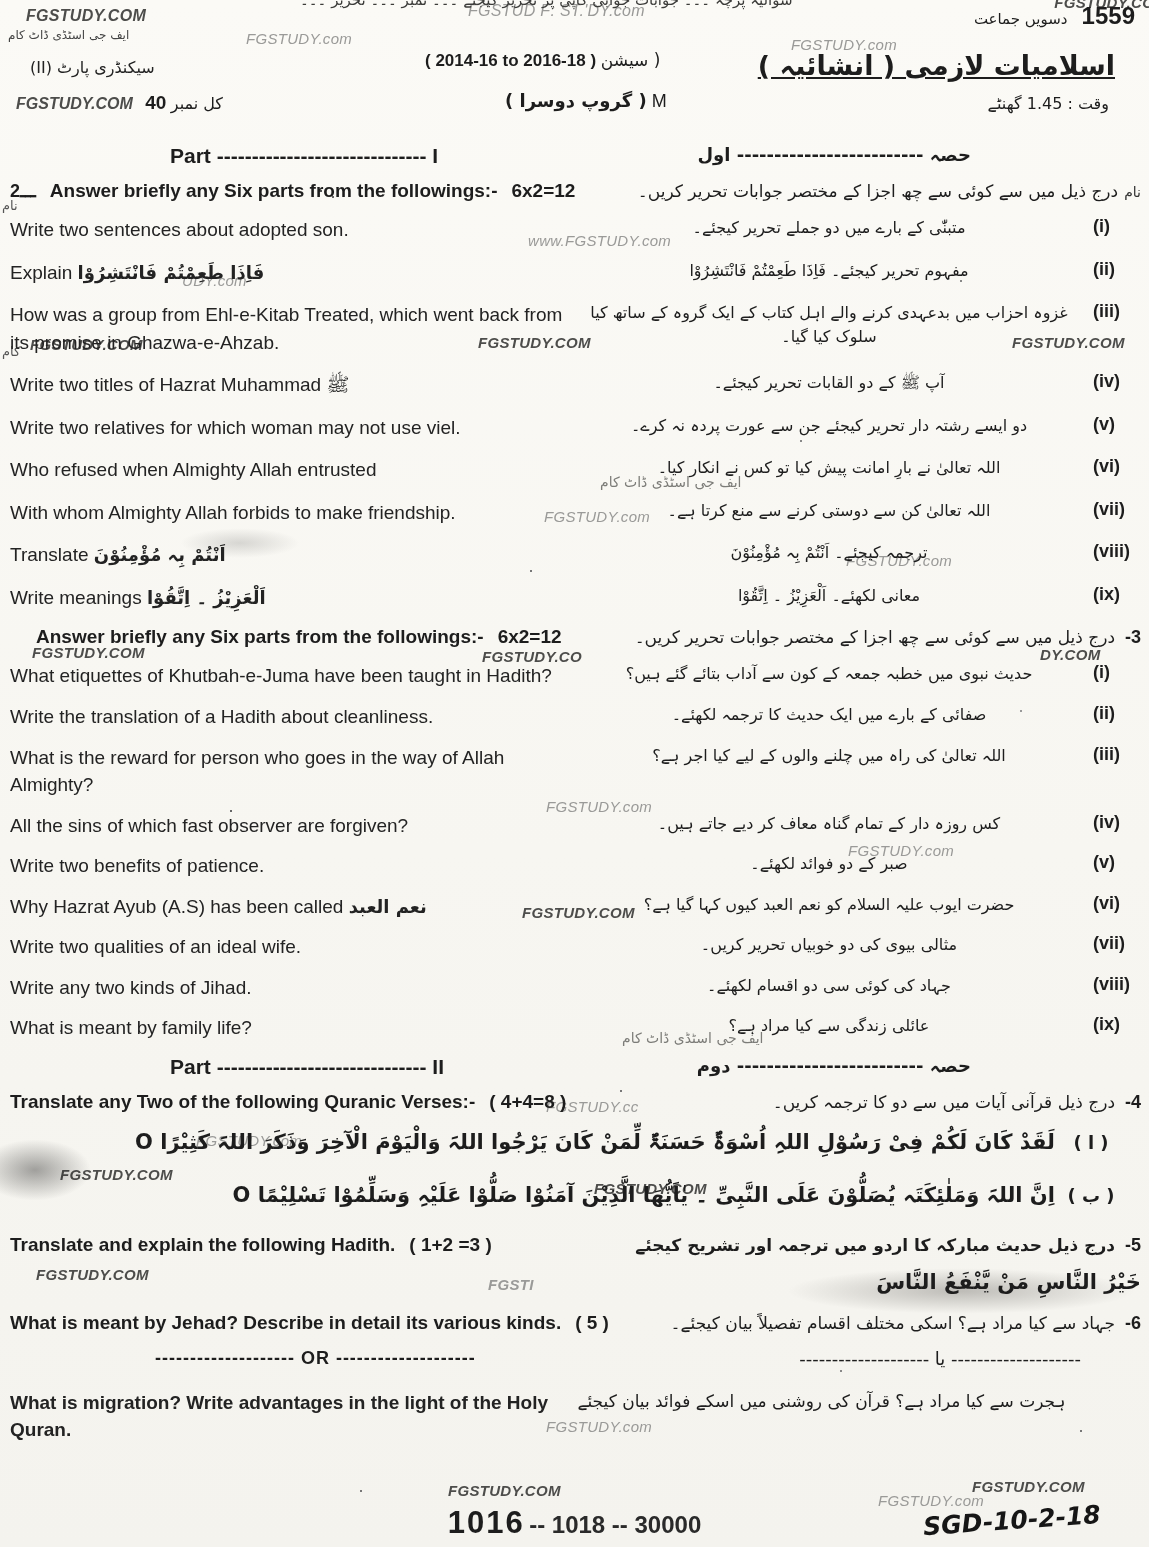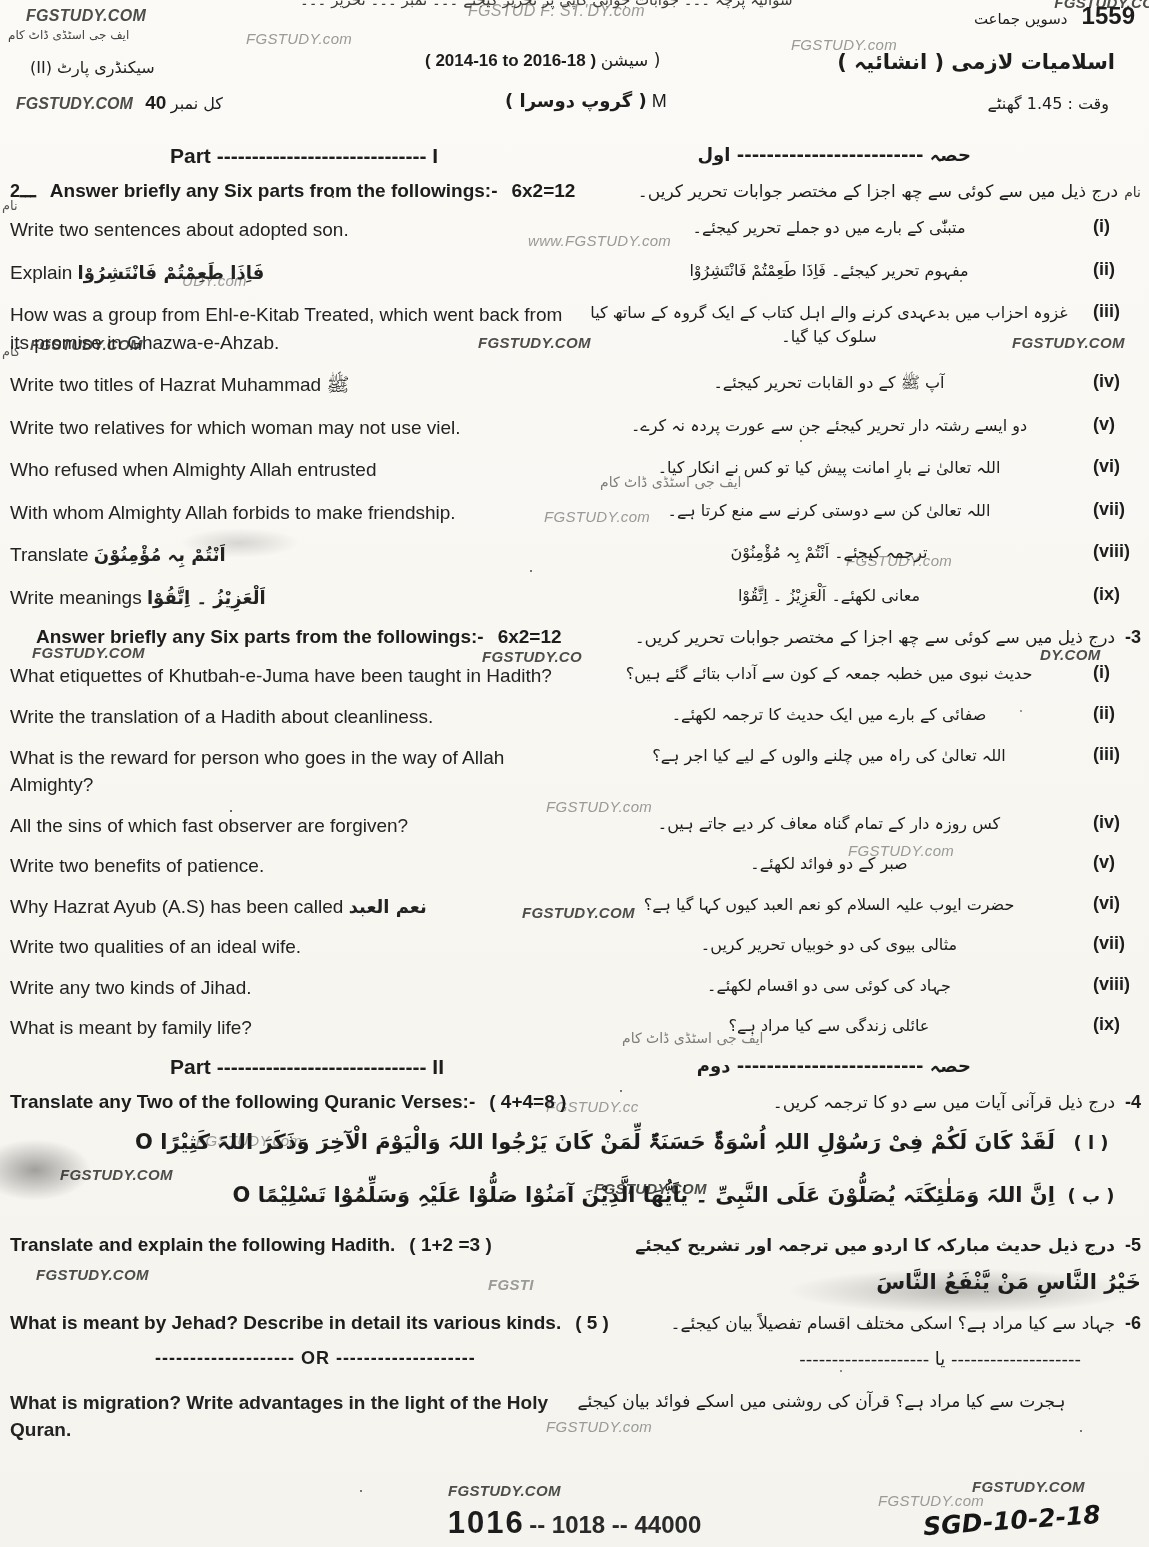--- a/index.html
+++ b/index.html
@@ -22,21 +22,21 @@
   .h-lv { position:absolute; left:8px; top:28px; font-size:12px; color:#444; }
   .h-sec { position:absolute; left:30px; top:58px; font-size:16px; color:#222; }
   .h-marks { position:absolute; left:16px; top:92px; font-size:16px; }
   .h-marks .wmi { font-style:italic; font-weight:bold; color:#4d4d4b; margin-right:8px; }
   .h-marks .val { font-weight:bold; font-size:19px; }
   .h-session { position:absolute; left:425px; top:50px; font-size:17px; }
   .h-session .yrs { font-weight:bold; }
   .h-group { position:absolute; left:505px; top:90px; font-size:18px; }
   .h-class { position:absolute; right:14px; top:2px; font-size:15px; }
   .h-class .code { font-weight:bold; font-size:24px; margin-left:10px; letter-spacing:1px; }
-  .h-subject { position:absolute; right:34px; top:50px; font-size:21px; font-weight:bold; }
+  .h-subject { position:absolute; right:34px; top:50px; font-size:27px; font-weight:bold;text-decoration:underline; }
   .h-time { position:absolute; right:40px; top:94px; font-size:16px; }
 
   
   .content { position:absolute; left:10px; top:140px; width:1131px; }
   .part-head { display:flex; justify-content:space-between; margin:4px 0 12px 0; padding:0 170px 0 160px; }
   .part-head .p-en { font-weight:bold; font-size:21px; }
   .part-head .p-ur { font-size:18px;font-weight:bold; }
 
   .q-head { display:flex; align-items:baseline; margin-bottom:14px; }
   .q-head .qn { font-weight:bold; font-size:18px; margin-right:14px; white-space:nowrap; }
@@ -319,17 +319,17 @@
     <div class="item" style="margin-top:10px">
       <div class="i-en" style="width:540px;font-weight:bold">What is migration? Write advantages in the light of the Holy Quran.</div>
       <div class="i-ur ur" style="font-size:17px">ہجرت سے کیا مراد ہے؟ قرآن کی روشنی میں اسکے فوائد بیان کیجئے</div>
       <div class="i-num"></div>
     </div>
 
   </div>
 
   <div class="footer-codes">
     <span class="big">1016</span>
-    <span class="rest">--  1018  --  44000</span>
+    <span class="rest">--  1018  --  30000</span>
   </div>
   <div class="handwritten">SGD-10-2-18</div>
 
 </div>
 
 </body></html>

